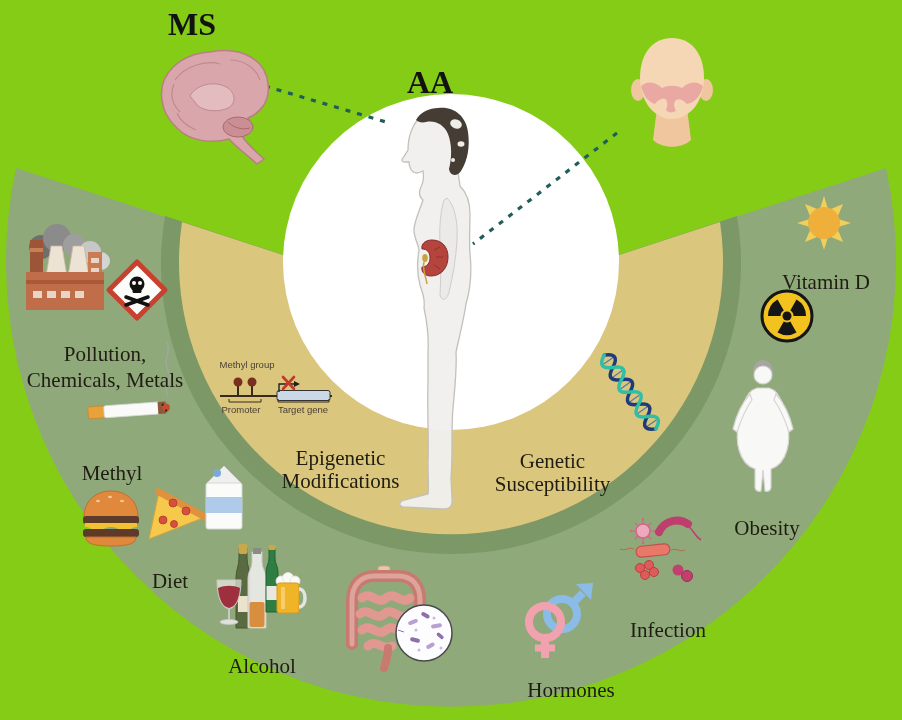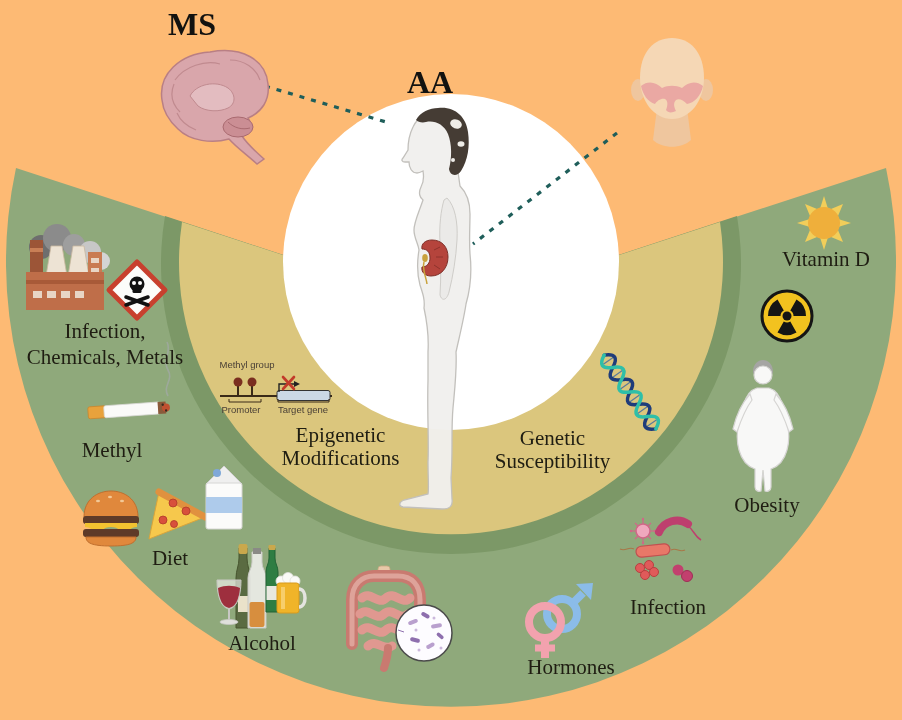--- a/index.html
+++ b/index.html
@@ -1,20 +1,20 @@
 <!DOCTYPE html>
 <html><head>
 <meta charset="utf-8">
 <style>
   html,body{margin:0;padding:0;background:#fff;}
-  .stage{position:relative;width:902px;height:720px;background:#fdba74;overflow:hidden;
+  .stage{position:relative;width:902px;height:720px;background:#84cc16;overflow:hidden;
          font-family:"Liberation Serif","DejaVu Serif",serif;}
   .stage svg.bg{position:absolute;left:0;top:0;}
   .lbl{position:absolute;text-align:center;color:#1F1D12;
-       font:21px/26px "Liberation Serif","DejaVu Serif",serif;}
+       font:21px/26px "Liberation Serif","DejaVu Serif",serif;margin-top:23px;}
   .disease{position:absolute;text-align:center;color:#121210;
        font-weight:bold;font-size:32px;line-height:36px;
        font-family:"Liberation Serif","DejaVu Serif",serif;}
   .tiny{position:absolute;text-align:center;color:#4A4036;
        font:9.5px/11px "Liberation Sans","DejaVu Sans",sans-serif;}
   .lbl span{display:block;}
 </style>
 </head>
 <body>
 
@@ -300,21 +300,21 @@
       <ellipse cx="425" cy="258" rx="2.8" ry="4" fill="#C9A23C"></ellipse>
       <path d="M424,262 C422,270 426,276 427,284" stroke="#C9A23C" stroke-width="1.5" fill="none"></path>
     </g>
   </g>
 </svg>
 
   <div class="disease" style="left:142px;top:6px;width:100px">MS</div>
   <div class="disease" style="left:380px;top:64px;width:100px">AA</div>
 
   <div class="lbl" style="left:0px;top:318px;width:210px">
-    <span>Infection,</span>
+    <span>Pollution,</span>
     <span>Chemicals, Metals</span>
   </div>
   <div class="lbl" style="left:52px;top:437px;width:120px">Methyl</div>
   <div class="lbl" style="left:118px;top:545px;width:104px">Diet</div>
   <div class="lbl" style="left:200px;top:630px;width:124px">Alcohol</div>
   <div class="lbl" style="left:509px;top:654px;width:124px">Hormones</div>
   <div class="lbl" style="left:606px;top:594px;width:124px">Infection</div>
   <div class="lbl" style="left:705px;top:492px;width:124px">Obesity</div>
   <div class="lbl" style="left:766px;top:246px;width:120px">Vitamin D</div>
 

